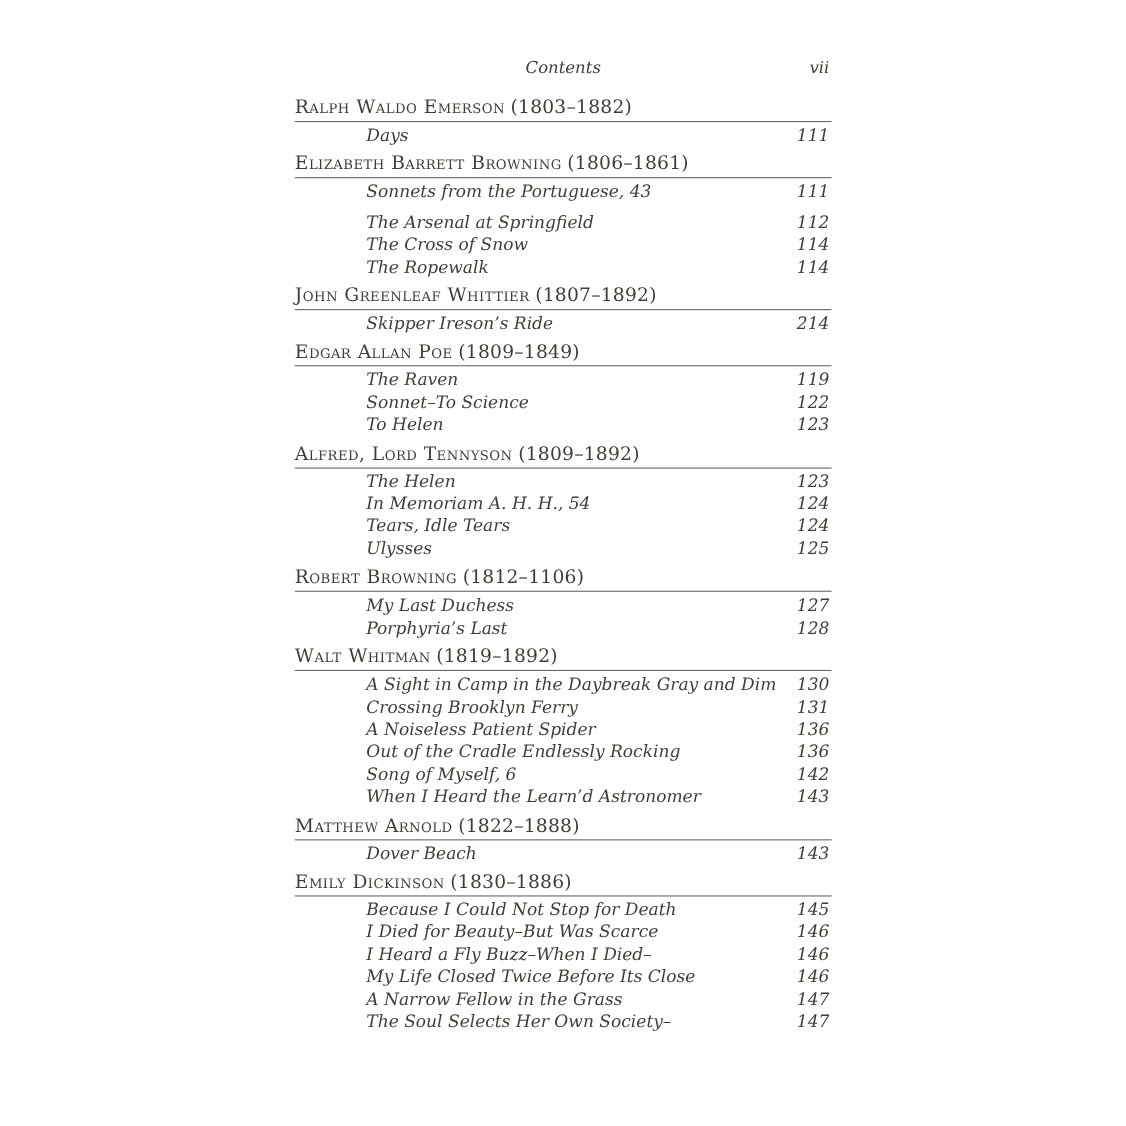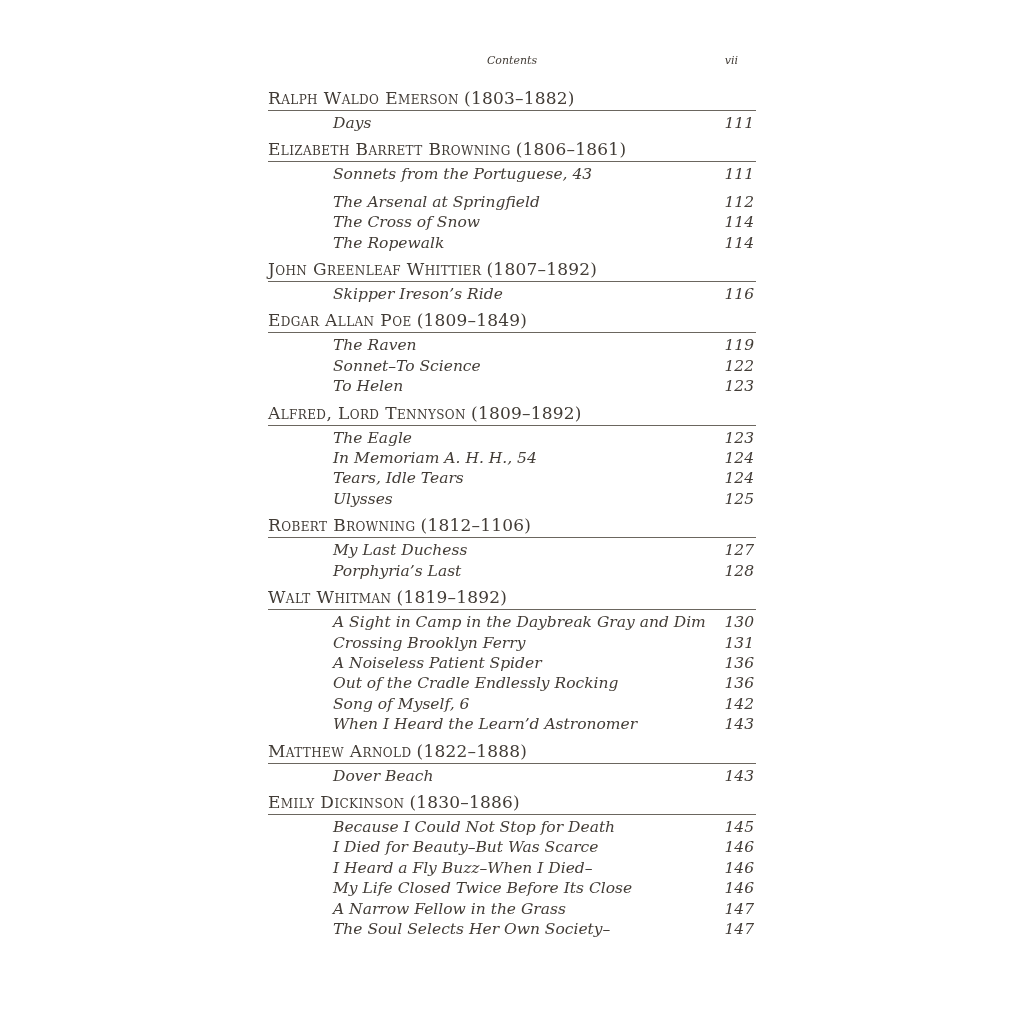--- a/index.html
+++ b/index.html
@@ -15,30 +15,30 @@
   .content {
     position: absolute;
     left: 268px;
     top: 50px;
     width: 488px;
   }
   .running-head {
     position: relative;
     height: 22px;
     font-style: italic;
-    font-size: 11px;
+    font-size: 15px;
     line-height: 22px;
   }
   .running-head .head-title {
     text-align: center;
     display: block;
   }
   .running-head .head-page {
     position: absolute;
-    right: 18px;
+    right: 2px;
     top: 0;
   }
   .toc {
     margin-top: 17px;
   }
   .toc-section {
     margin-top: 7px;
   }
   .author-row {
     font-size: 17px;
@@ -121,21 +121,21 @@
         </div>
       </section>
 
       <section class="toc-section">
         <div class="author-row">
           <span class="author-name">John Greenleaf Whittier</span><span class="author-dates">(1807–1892)</span>
         </div>
         <div class="entries">
           <div class="entry">
             <span class="entry-title">Skipper Ireson’s Ride</span>
-            <span class="entry-page">116</span>
+            <span class="entry-page">214</span>
           </div>
         </div>
       </section>
 
       <section class="toc-section">
         <div class="author-row">
           <span class="author-name">Edgar Allan Poe</span><span class="author-dates">(1809–1849)</span>
         </div>
         <div class="entries">
           <div class="entry">
@@ -152,21 +152,21 @@
           </div>
         </div>
       </section>
 
       <section class="toc-section">
         <div class="author-row">
           <span class="author-name">Alfred, Lord Tennyson</span><span class="author-dates">(1809–1892)</span>
         </div>
         <div class="entries">
           <div class="entry">
-            <span class="entry-title">The Eagle</span>
+            <span class="entry-title">The Helen</span>
             <span class="entry-page">123</span>
           </div>
           <div class="entry">
             <span class="entry-title">In Memoriam A. H. H., 54</span>
             <span class="entry-page">124</span>
           </div>
           <div class="entry">
             <span class="entry-title">Tears, Idle Tears</span>
             <span class="entry-page">124</span>
           </div>

